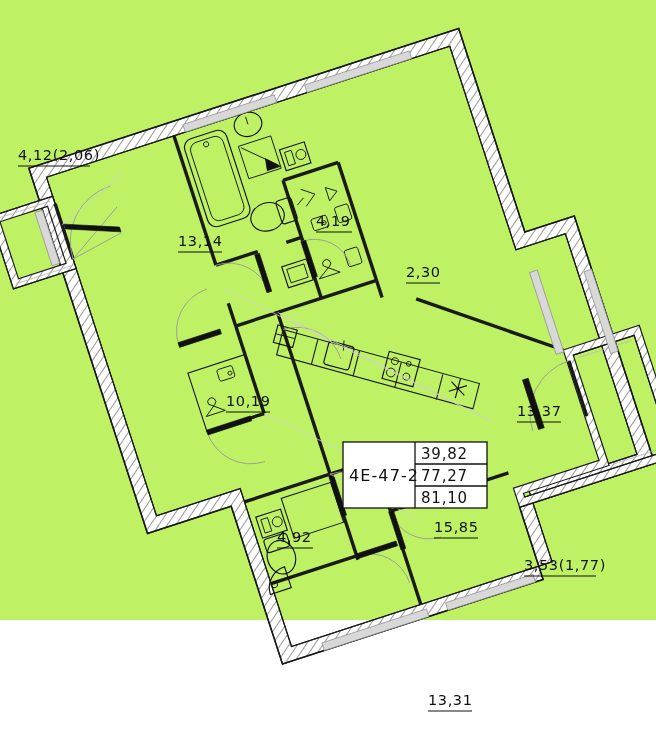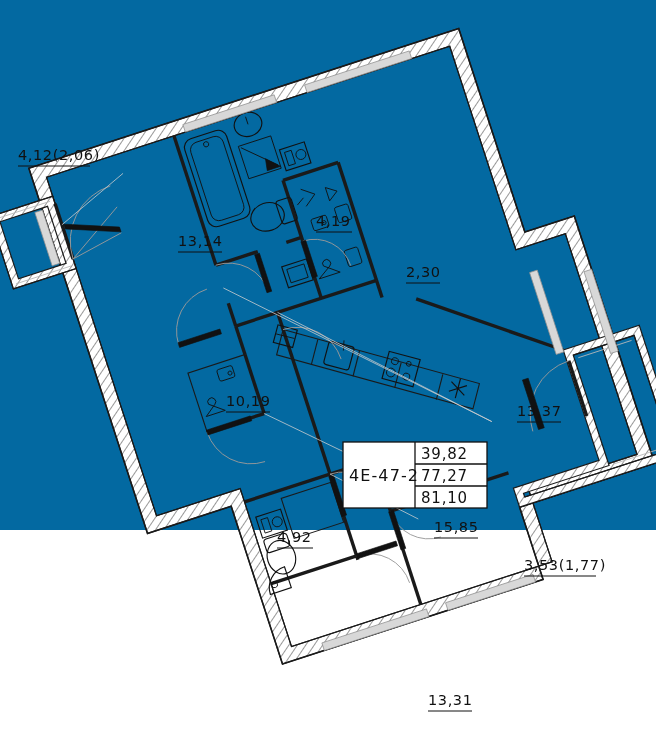--- a/index.html
+++ b/index.html
@@ -1,19 +1,19 @@
 <!DOCTYPE html>
 <html><head>
 <meta charset="utf-8">
 <title>Floor Plan</title>
 <style>
   html,body{margin:0;padding:0;background:#ffffff;}
   body{width:656px;height:754px;overflow:hidden;
        font-family:"DejaVu Sans","Liberation Sans",sans-serif;}
-  #plan-root{position:relative;width:656px;height:530px;background:#0369a1;}
+  #plan-root{position:relative;width:656px;height:620px;background:#bef264;}
   svg#floorplan{position:absolute;left:0;top:0;width:656px;height:754px;display:block;}
 
   
   .wall-out{fill:none;stroke:#1a1a1a;stroke-width:1.6;}
   .wall-in{fill:none;stroke:#1a1a1a;stroke-width:3.4;stroke-linecap:butt;}
   .wall-thin{fill:none;stroke:#1a1a1a;stroke-width:1.1;}
   .ghost{fill:none;stroke:#b9b9b9;stroke-width:0.8;}
   .ghost2{fill:none;stroke:#cfcfcf;stroke-width:0.7;}
   .swing{fill:none;stroke:#9a9a9a;stroke-width:0.85;}
   .fix{fill:none;stroke:#111;stroke-width:1.15;}

